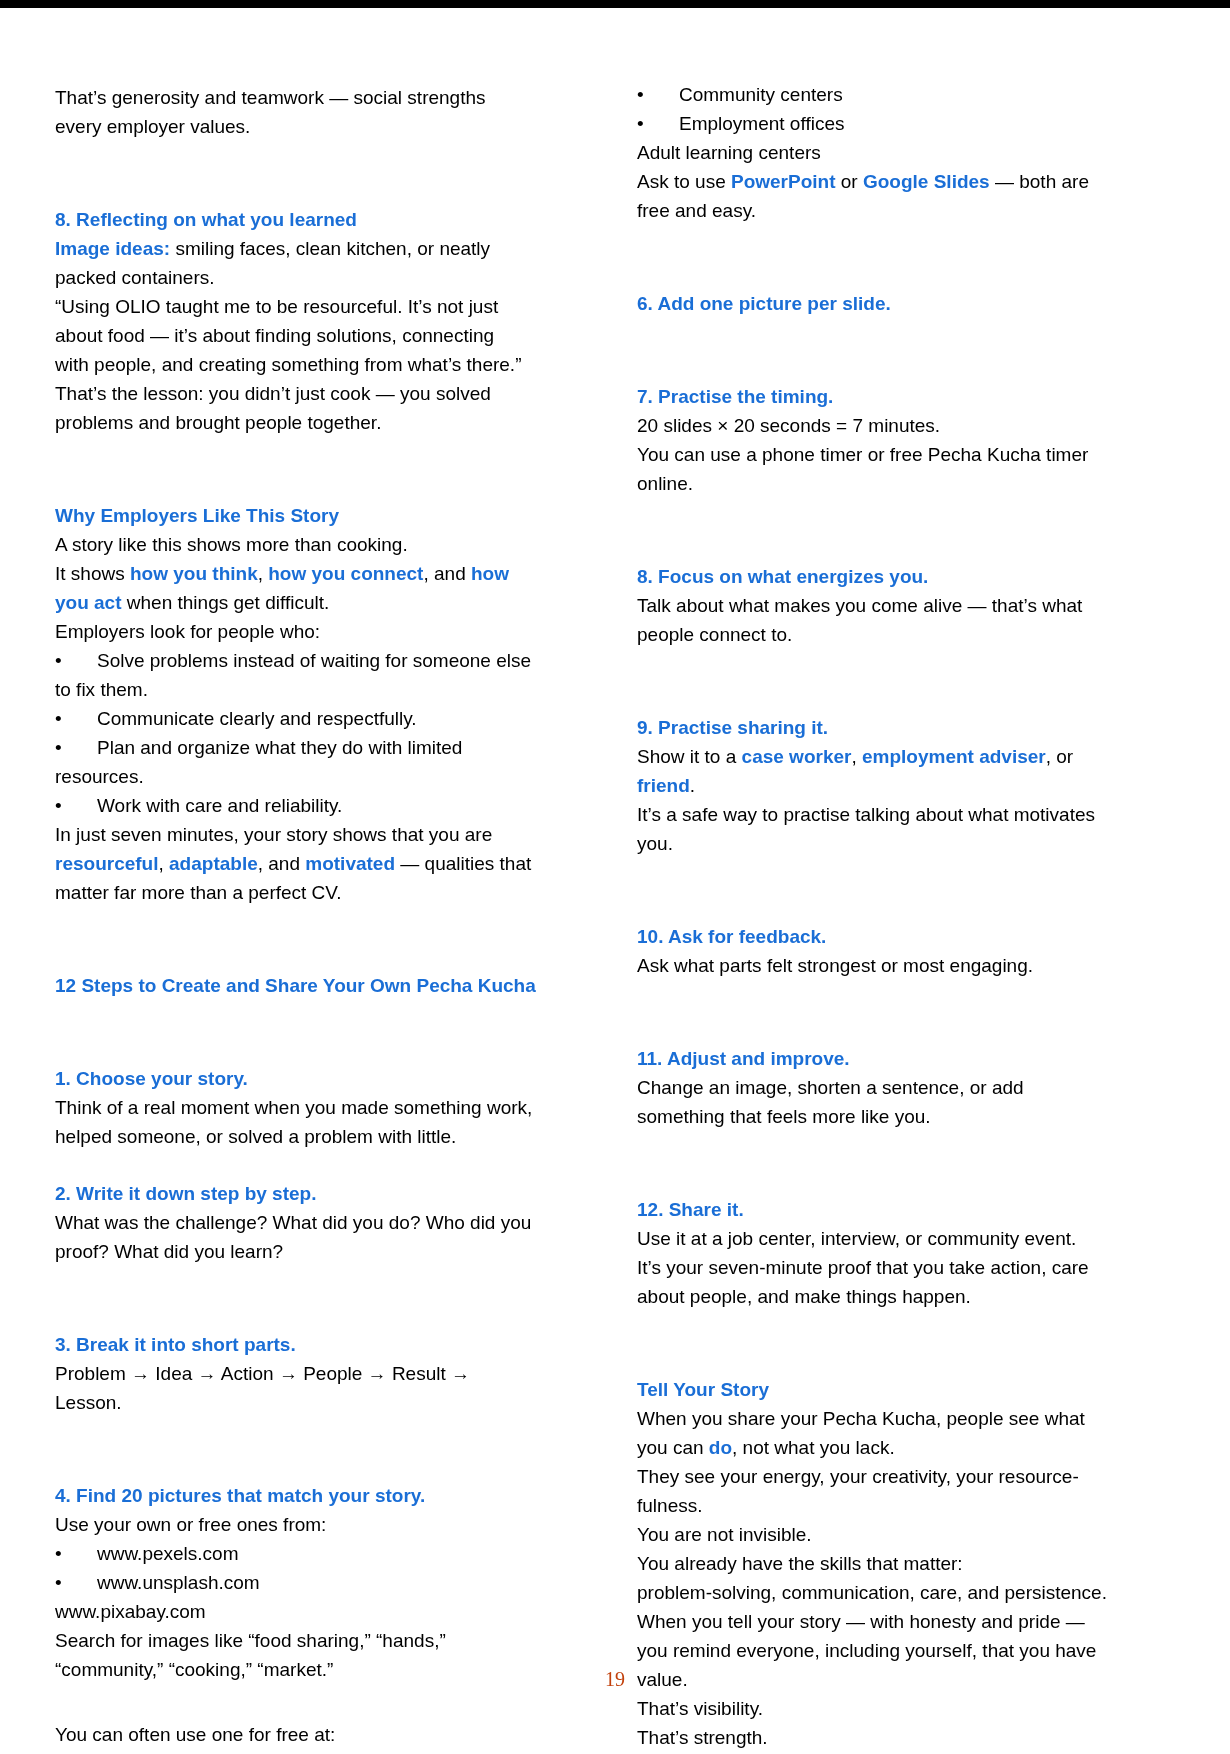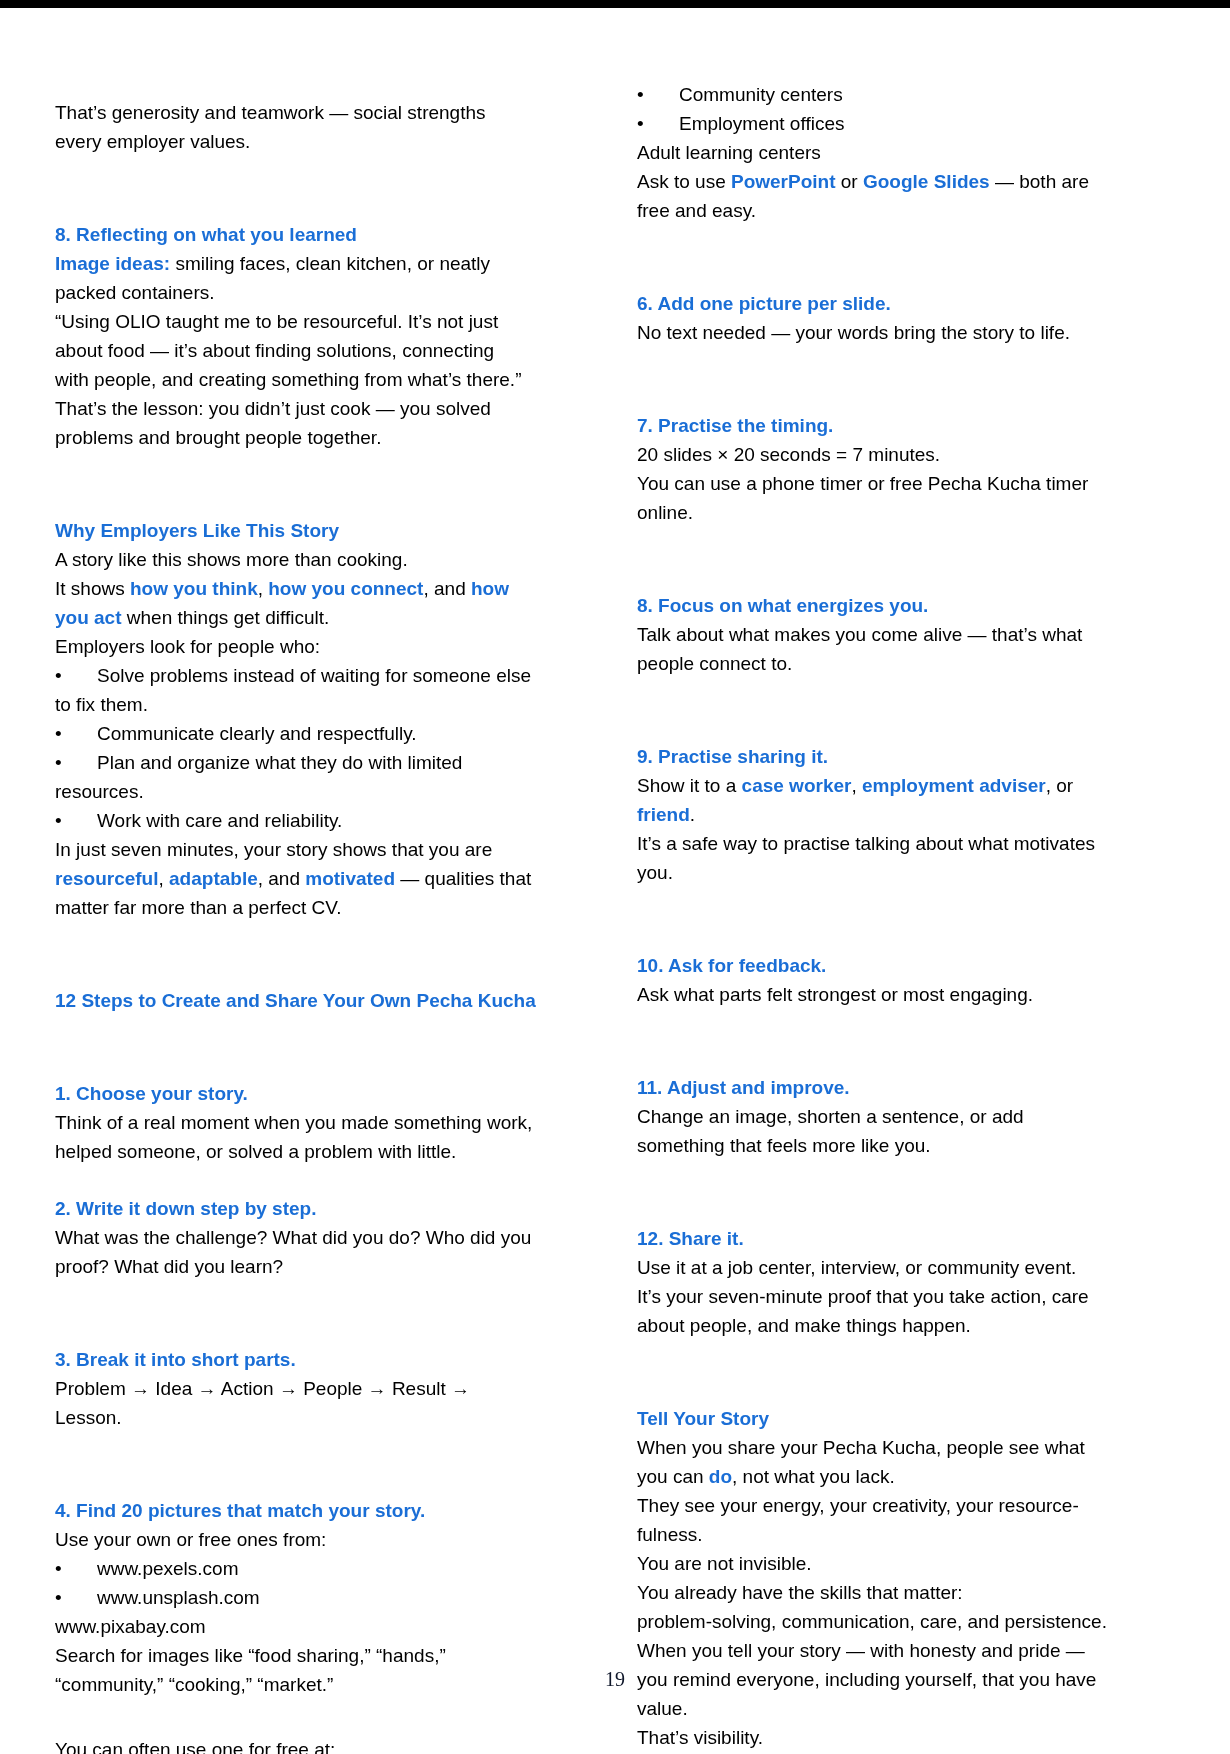--- a/index.html
+++ b/index.html
@@ -36,21 +36,21 @@
     color:var(--accent-color,#1a6ed6);
   }
   .gap{height:36px;}
   .bullet .marker{
     display:inline-block;width:42px;
   }
   .footer{
     position:absolute;top:1668px;left:0;width:100%;
     text-align:center;
     font-family:"Liberation Serif", serif;
-    font-size:20px;color:#0f172a;
+    font-size:20px;color:#c2410c;
   }
 </style>
 </head>
 <body>
 
 <div class="page" style="--accent-color: #1a6ed6; --border-color: #000000; --text-color: #000000; background: rgb(255, 255, 255);">
   <div class="top-border"></div>
   <div class="content">
     <div class="col" id="col-left">
         <div class="block para"><span>That’s generosity and teamwork — social strengths every employer values.</span></div>
@@ -90,21 +90,20 @@
         <div class="block para"><span>You can often use one for free at:</span></div>
         <div class="block bullet"><span class="marker">•</span><span>Libraries</span></div>
       </div>
     <div class="col" id="col-right">
         <div class="block bullet"><span class="marker">•</span><span>Community centers</span></div>
         <div class="block bullet"><span class="marker">•</span><span>Employment offices</span></div>
         <div class="block para"><span>Adult learning centers</span></div>
         <div class="block para"><span>Ask to use </span><span class="accent">PowerPoint</span><span> or </span><span class="accent">Google Slides</span><span> — both are free and easy.</span></div>
         <div class="block gap"></div>
         <div class="block heading"><span class="accent">6. Add one picture per slide.</span></div>
-        <div class="block para"><span>No text needed — your words bring the story to life.</span></div>
         <div class="block gap"></div>
         <div class="block heading"><span class="accent">7. Practise the timing.</span></div>
         <div class="block para"><span>20 slides × 20 seconds = 7 minutes.</span></div>
         <div class="block para"><span>You can use a phone timer or free Pecha Kucha timer online.</span></div>
         <div class="block gap"></div>
         <div class="block heading"><span class="accent">8. Focus on what energizes you.</span></div>
         <div class="block para"><span>Talk about what makes you come alive — that’s what people connect to.</span></div>
         <div class="block gap"></div>
         <div class="block heading"><span class="accent">9. Practise sharing it.</span></div>
         <div class="block para"><span>Show it to a </span><span class="accent">case worker</span><span>, </span><span class="accent">employment adviser</span><span>, or </span><span class="accent">friend</span><span>.</span></div>

